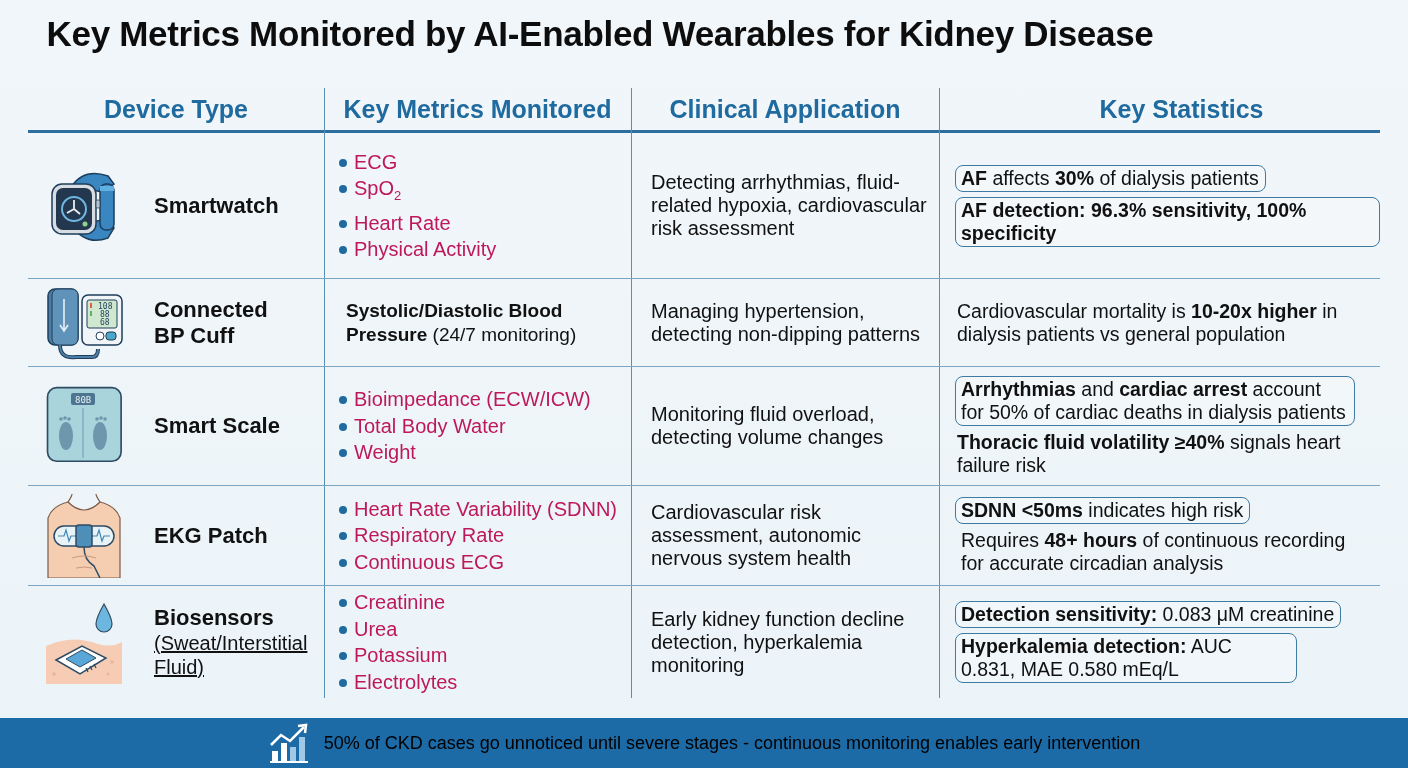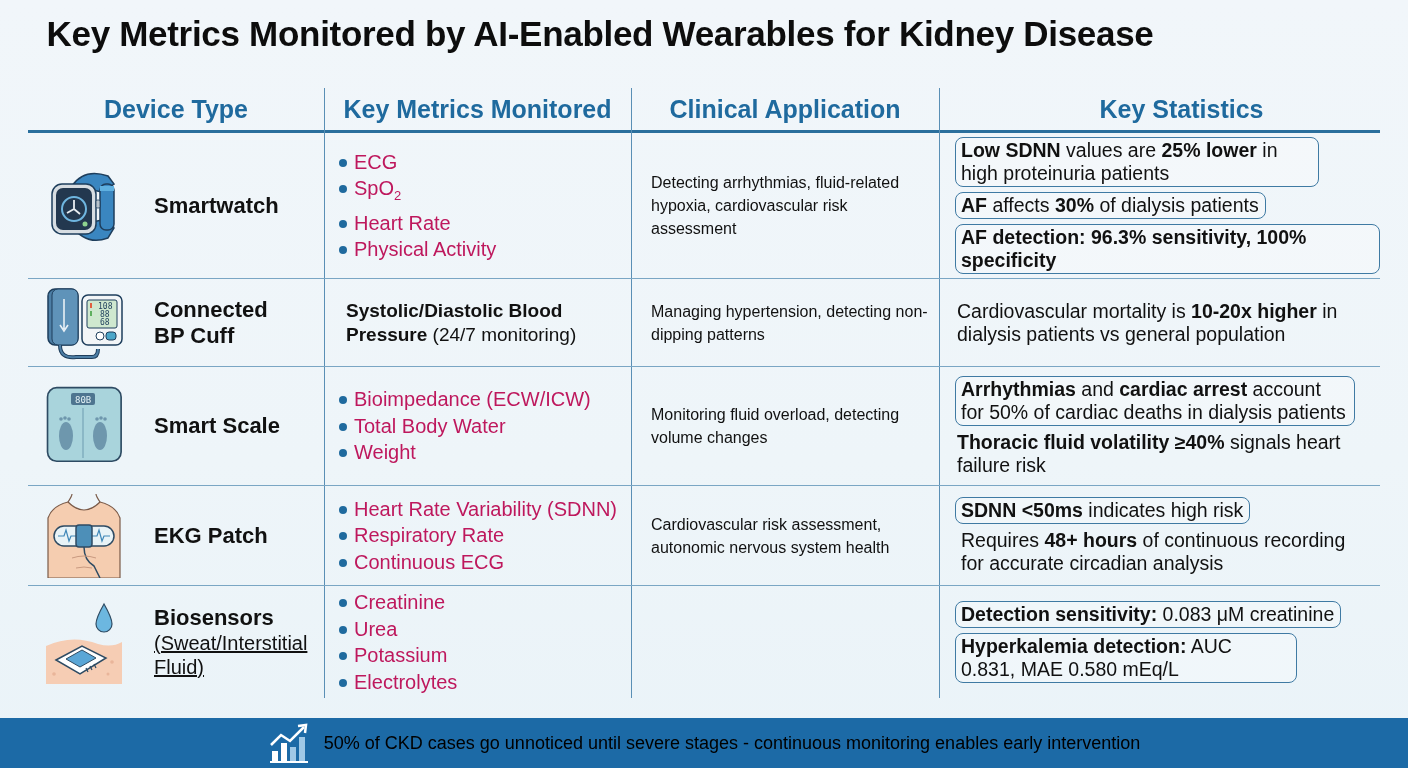--- a/index.html
+++ b/index.html
@@ -34,21 +34,21 @@
   .device-icon { width: 84px; height: 84px; margin-left: 14px; flex: none; }
   .device-name { margin-left: 28px; font-size: 22px; font-weight: bold; line-height: 26px; color: #111; }
   .device-sub { font-size: 20px; font-weight: normal; line-height: 24px; display: block; text-decoration: underline; }
   .metrics-cell { left: 296px; width: 307px; padding-left: 12px; }
   .metrics-cell ul { list-style: none; }
   .metrics-cell li { font-size: 20px; line-height: 26.5px; position: relative; padding-left: 18px; color: #be185d; }
   .metrics-cell li::before {
     content: ""; position: absolute; left: 3px; top: 10px; width: 8px; height: 8px; border-radius: 50%; background: #1f6a9e;
   }
   .metrics-plain { font-size: 19px; line-height: 24px; padding-left: 10px; }
-  .app-cell { left: 603px; width: 308px; padding-left: 20px; font-size: 16px; line-height: 23px; color: #111; }
+  .app-cell { left: 603px; width: 308px; padding-left: 20px; font-size: 20px; line-height: 23px; color: #111; }
   .stats-cell { left: 911px; width: 441px; padding-left: 16px; flex-direction: column; justify-content: center; align-items: flex-start; gap: 5px; }
   .stat { font-size: 19.5px; line-height: 23px; color: #111; }
   .stat.boxed {
     border: 1.5px solid #3f7aa3; border-radius: 8px; padding: 1px 6px 1px 5px; background: rgba(255,255,255,0.25);
   }
   .stat.plain { padding-left: 2px; }
   .stat b { font-weight: bold; }
 
   .footer {
     position: absolute; left: 0; top: 718px; width: 1408px; height: 50px;
@@ -100,23 +100,20 @@
       <li>ECG</li>
       <li><span>SpO</span><sub style="font-size:13px;">2</sub></li>
       <li>Heart Rate</li>
       <li>Physical Activity</li>
     </ul>
   </div>
   <div class="cell app-cell">
     <div style="width:280px;">Detecting arrhythmias, fluid-related hypoxia, cardiovascular risk assessment</div>
   </div>
   <div class="cell stats-cell">
-    <div class="stat boxed" style="width:364px;">
-      <b>Low SDNN</b><span> values are </span><b>25% lower</b><span> in high proteinuria patients</span>
-    </div>
     <div class="stat boxed">
       <b>AF</b><span> affects </span><b>30%</b><span> of dialysis patients</span>
     </div>
     <div class="stat boxed">
       <b>AF detection: 96.3% sensitivity, 100% specificity</b>
     </div>
   </div>
 </div>
 
 <div class="row" style="top:279px;height:87px;">
@@ -247,20 +244,23 @@
     </div>
   </div>
   <div class="cell metrics-cell">
     <ul>
       <li>Creatinine</li>
       <li>Urea</li>
       <li>Potassium</li>
       <li>Electrolytes</li>
     </ul>
   </div>
+  <div class="cell app-cell">
+    <div style="width:270px;">Early kidney function decline detection, hyperkalemia monitoring</div>
+  </div>
   <div class="cell stats-cell">
     <div class="stat boxed">
       <b>Detection sensitivity:</b><span> 0.083 μM creatinine</span>
     </div>
     <div class="stat boxed" style="width:342px;">
       <b>Hyperkalemia detection:</b><span> AUC 0.831, MAE 0.580 mEq/L</span>
     </div>
   </div>
 </div>
 

